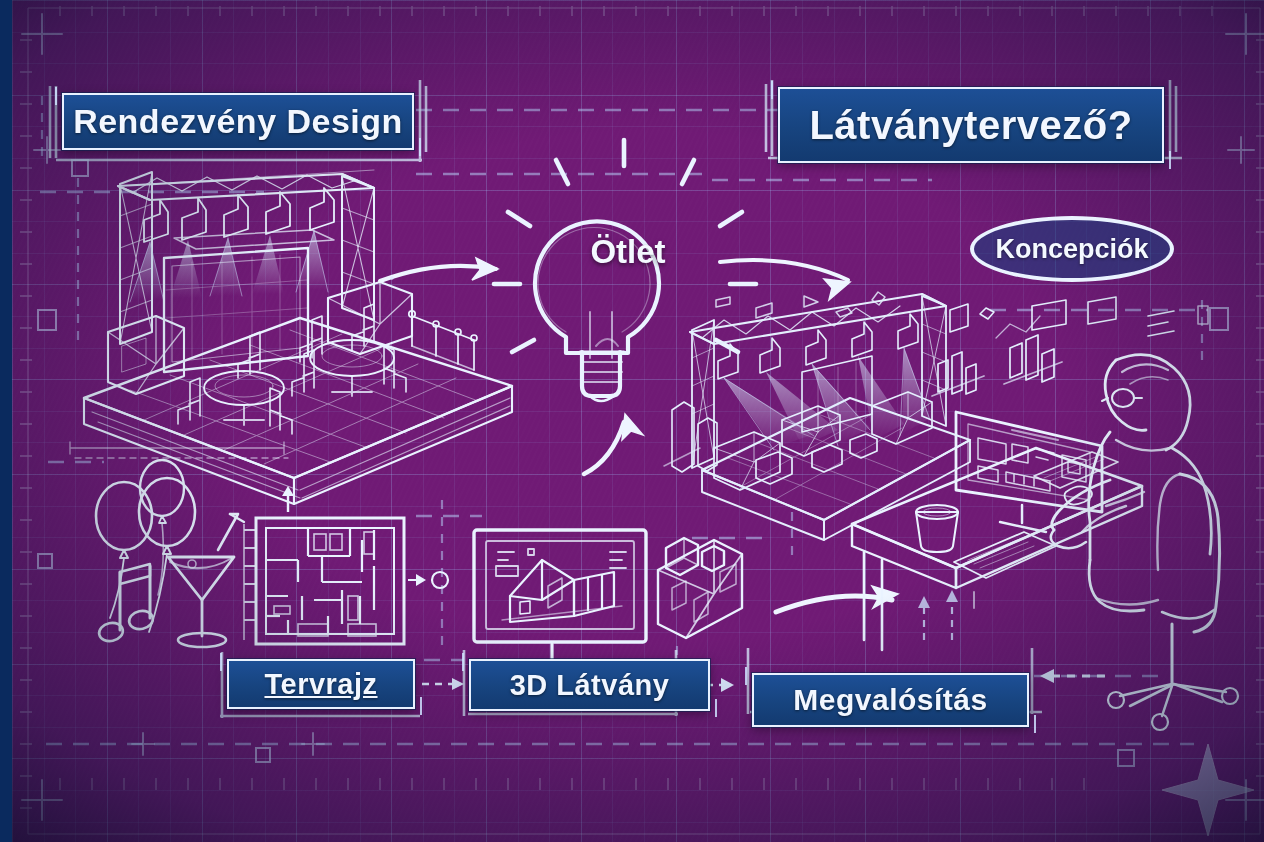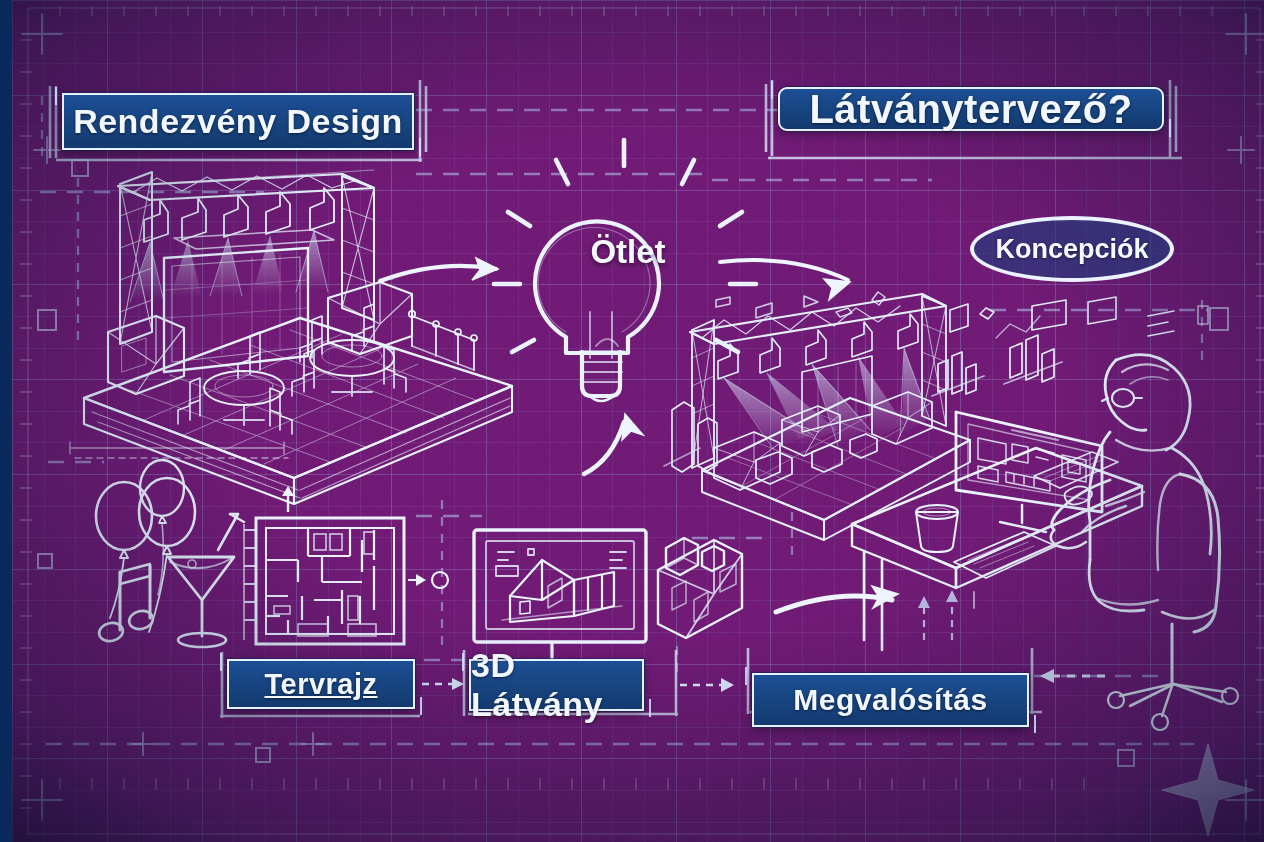--- a/index.html
+++ b/index.html
@@ -50,23 +50,23 @@
     display: flex; align-items: center; justify-content: center;
     color: #f2f7ff;
     background: linear-gradient(180deg, #1d4f96 0%, #17447f 55%, #133a70 100%);
     border: 2.5px solid #e8f1ff;
     box-shadow: 0 0 0 1px rgba(10,35,80,.6), 0 3px 10px rgba(0,0,0,.35);
     letter-spacing: .5px;
     text-shadow: 0 1px 3px rgba(0,0,0,.55);
     font-weight: 700;
   }
   #title-left  { left:50px;  top:93px;  width:352px; height:57px; font-size:34px; }
-  #title-right { left:766px; top:87px;  width:386px; height:44px; font-size:40px;border-radius:9px; }
+  #title-right { left:766px; top:87px;  width:386px; height:76px; font-size:40px; }
   #lbl-tervrajz     { left:215px; top:659px; width:188px; height:50px; font-size:29px;text-decoration:underline; }
-  #lbl-3dlatvany    { left:457px; top:659px; width:175px; height:52px; font-size:34px; }
+  #lbl-3dlatvany    { left:457px; top:659px; width:241px; height:52px; font-size:29px; }
   #lbl-megvalositas { left:740px; top:673px; width:277px; height:54px; font-size:30px; }
 
   .labelbox::before, .labelbox::after {
     content:""; position:absolute; background:#cfe2ff; opacity:.85;
   }
   .labelbox::before { left:-9px; top:-8px;  width:2px; height:18px; }
   .labelbox::after  { right:-9px; bottom:-8px; width:2px; height:18px; }
 
   
   #bubble-koncepciok {

